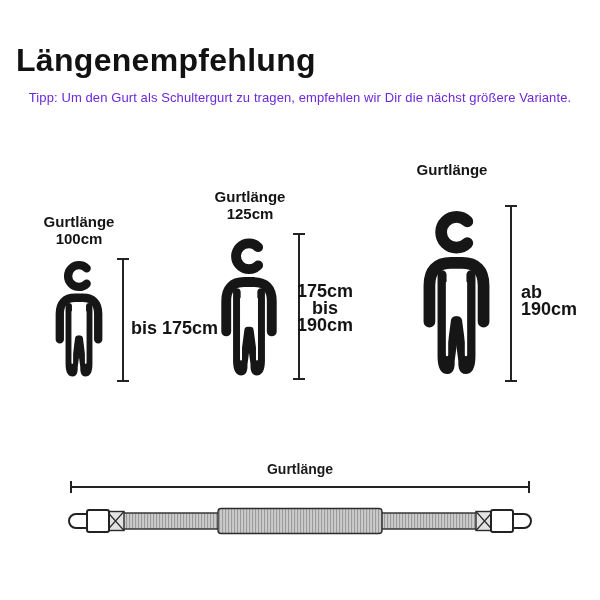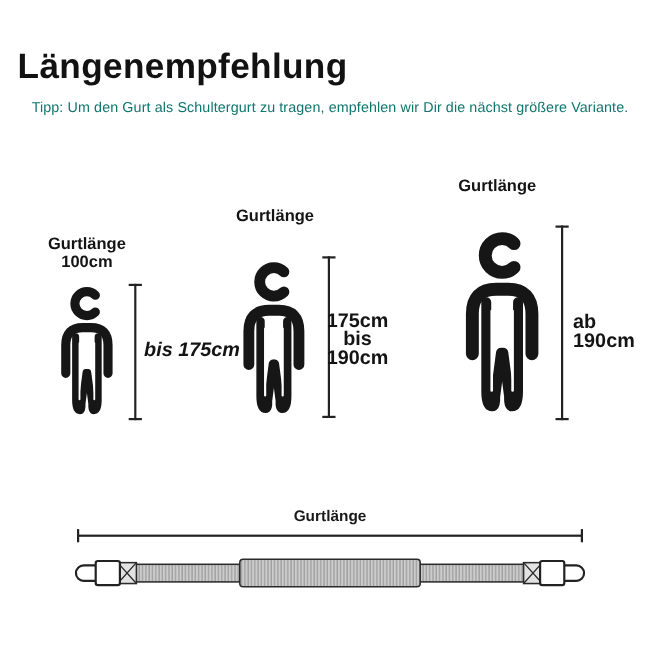--- a/index.html
+++ b/index.html
@@ -6,21 +6,21 @@
   .canvas{
     position:relative;width:600px;height:600px;background:#ffffff;overflow:hidden;
     font-family:"Liberation Sans","DejaVu Sans",sans-serif;color:#161616;
   }
   .title{
     position:absolute;top:26px;left:0;width:600px;text-align:left;
     font-size:32px;font-weight:800;letter-spacing:.3px;margin:16px;color:#121212;
   }
   .tip{
     position:absolute;top:90px;left:0;width:600px;text-align:center;
-    font-size:13px;font-weight:500;margin:0;color:#0f766e;letter-spacing:.1px;
+    font-size:13px;font-weight:500;margin:0;color:#6d28d9;letter-spacing:.1px;
   }
   .fig-label{
     position:absolute;width:140px;text-align:center;
     font-size:15px;font-weight:700;line-height:17px;color:#141414;
   }
   .range-label{
     position:absolute;font-size:18px;font-weight:700;line-height:17px;color:#141414;
   }
   .range-center{width:80px;text-align:center;}
   .person{position:absolute;color:#161616;}
@@ -69,24 +69,25 @@
   <p class="tip">Tipp: Um den Gurt als Schultergurt zu tragen, empfehlen wir Dir die nächst größere Variante.</p>
 
   <div class="fig-label" style="left:9px;top:213px;">
     <div>Gurtlänge</div>
     <div>100cm</div>
   </div>
   <svg class="person" style="left:47px;top:258px;width:64px;height:125px;" viewBox="0 0 100 195">
       <use href="#person"></use>
     </svg>
   <div class="vline" style="left:122px;top:258px;height:124px;"></div>
-  <div class="range-label" style="left:131px;top:310px;font-style:italic;">bis 175cm</div>
+  <div class="range-label" style="left:131px;top:320px;">bis 175cm</div>
 
   <div class="fig-label" style="left:180px;top:188px;">
     <div>Gurtlänge</div>
+    <div>125cm</div>
   </div>
   <svg class="person" style="left:211px;top:235px;width:76px;height:148px;" viewBox="0 0 100 195">
       <use href="#person"></use>
     </svg>
   <div class="vline" style="left:298px;top:233px;height:147px;"></div>
   <div class="range-label range-center" style="left:285px;top:283px;">
     <div>175cm</div>
     <div>bis</div>
     <div>190cm</div>
   </div>

